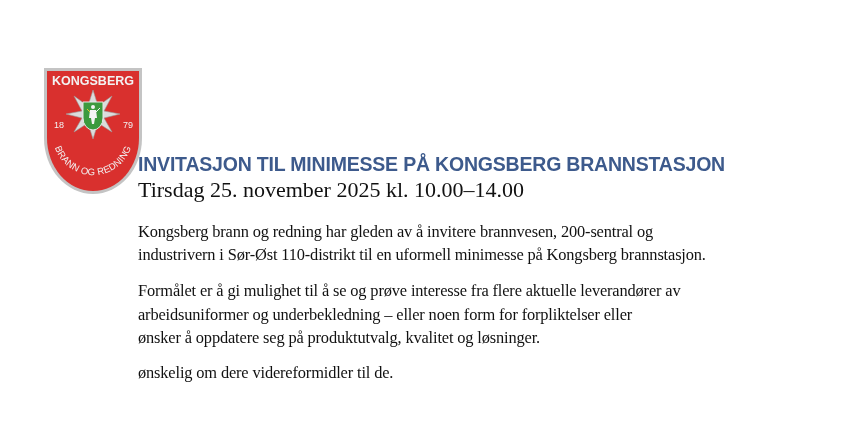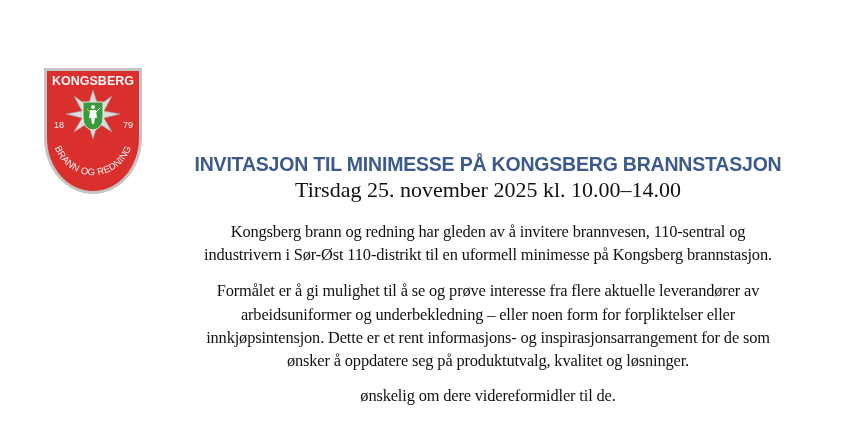--- a/index.html
+++ b/index.html
@@ -23,21 +23,20 @@
       height: 130px;
       margin-top: 44px;
     }
     .logo svg { display: block; width: 100%; height: 100%; }
 
     .content {
       position: absolute;
       left: 138px;
       top: 152px;
       width: 700px;
-      text-align: center;
     }
     .doc-title {
       font-family: "Liberation Sans", "DejaVu Sans", sans-serif;
       font-weight: bold;
       font-size: 19.5px;
       color: #3d5a8c;
       letter-spacing: -0.2px;
       line-height: 24px;
       margin: 0;
       white-space: nowrap;
@@ -92,27 +91,26 @@
       <textPath href="#bottomArc" startOffset="50%" text-anchor="middle">BRANN OG REDNING</textPath>
     </text>
   </svg>
 </div>
 
 <div class="content">
   <h1 class="doc-title">INVITASJON TIL MINIMESSE PÅ KONGSBERG BRANNSTASJON</h1>
   <div class="doc-subtitle">Tirsdag 25. november 2025 kl. 10.00–14.00</div>
 
   <p class="para p1">
-    <span class="line">Kongsberg brann og redning har gleden av å invitere brannvesen, 110-sentral og</span>
+    <span class="line">Kongsberg brann og redning har gleden av å invitere brannvesen, 200-sentral og</span>
     <span class="line">industrivern i Sør-Øst 110-distrikt til en uformell minimesse på Kongsberg brannstasjon.</span>
   </p>
 
   <p class="para p2">
     <span class="line">Formålet er å gi mulighet til å se og prøve interesse fra flere aktuelle leverandører av</span>
     <span class="line">arbeidsuniformer og underbekledning – eller noen form for forpliktelser eller</span>
-    <span class="line">innkjøpsintensjon. Dette er et rent informasjons- og inspirasjonsarrangement for de som</span>
     <span class="line">ønsker å oppdatere seg på produktutvalg, kvalitet og løsninger.</span>
   </p>
 
   <p class="para p3">
     <span class="line">ønskelig om dere videreformidler til de.</span>
   </p>
 </div>
 
 </body></html>

